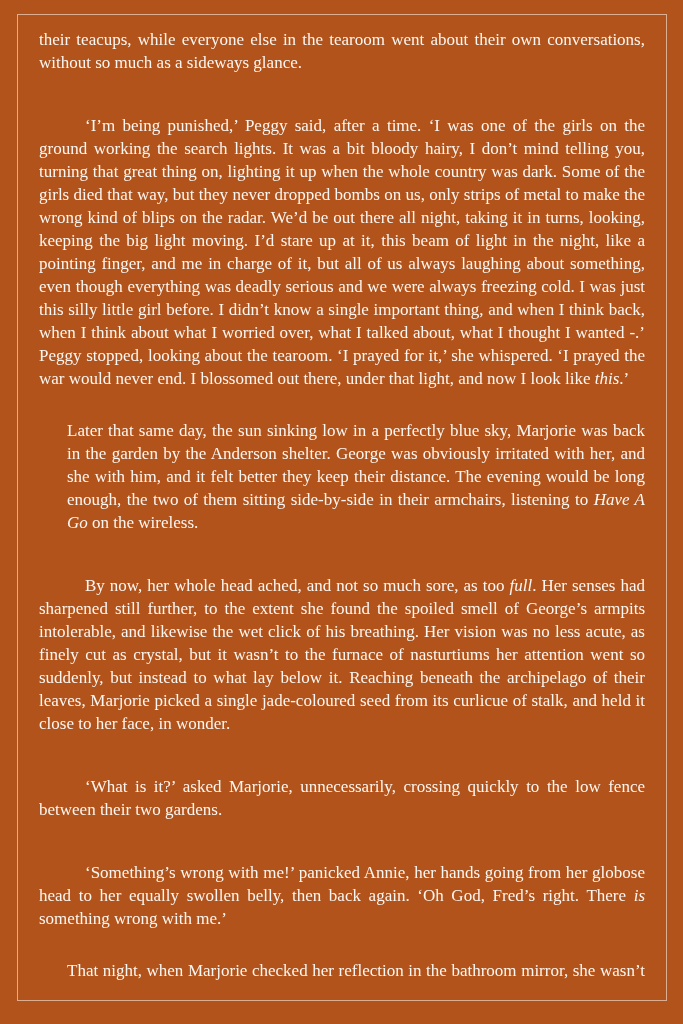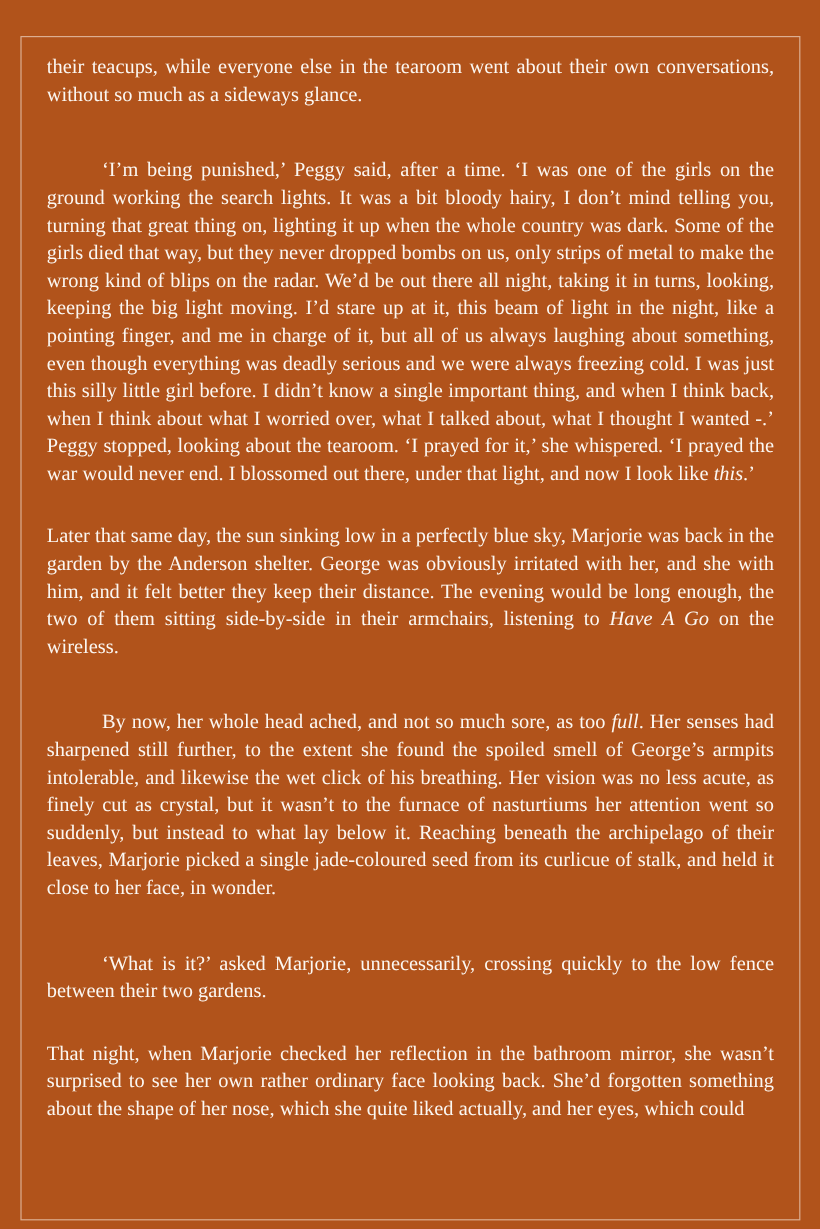--- a/index.html
+++ b/index.html
@@ -10,21 +10,21 @@
   body {
     width: 683px;
     height: 1024px;
     overflow: hidden;
     position: relative;
     font-family: "Liberation Serif", "DejaVu Serif", serif;
   }
   .page-frame {
     position: absolute;
     left: 17px;
-    top: 30px;
+    top: 14px;
     width: 650px;
     height: 987px;
     border: 1px solid rgba(255, 250, 243, 0.55);
     box-sizing: border-box;
   }
   .page-text {
     position: absolute;
     left: 21px;
     top: 13px;
     right: 21px;
@@ -38,30 +38,32 @@
   .page-text p {
     margin: 0;
     padding: 0;
   }
   .page-text p.indent {
     text-indent: 46px;
     margin-top: 40px;
   }
   .page-text p.space-before {
     margin-top: 29px;
+    margin-left: 28px;
   }
   .page-text .seg-italic {
     font-style: italic;
   }
 </style>
 </head>
 <body style="background: rgb(177, 83, 27);">
 
 <div class="page-frame">
   <div class="page-text" style="color: rgb(251, 247, 242);">
       <p><span>their teacups, while everyone else in the tearoom went about their own conversations, without so much as a sideways glance.</span></p>
       <p class="indent"><span>‘I’m being punished,’ Peggy said, after a time. ‘I was one of the girls on the ground working the search lights.  It was a bit bloody hairy, I don’t mind telling you, turning that great thing on, lighting it up when the whole country was dark.  Some of the girls died that way, but they never dropped bombs on us, only strips of metal to make the wrong kind of blips on the radar. We’d be out there all night, taking it in turns, looking, keeping the big light moving.  I’d stare up at it, this beam of light in the night, like a pointing finger, and me in charge of it, but all of us always laughing about something, even though everything was deadly serious and we were always freezing cold. I was just this silly little girl before. I didn’t know a single important thing, and when I think back, when I think about what I worried over, what I talked about, what I thought I wanted -.’ Peggy stopped, looking about the tearoom. ‘I prayed for it,’ she whispered. ‘I prayed the war would never end.  I blossomed out there, under that light, and now I look like </span><span class="seg-italic">this</span><span>.’</span></p>
       <p class="space-before"><span>Later that same day, the sun sinking low in a perfectly blue sky, Marjorie was back in the garden by the Anderson shelter.  George was obviously irritated with her, and she with him, and it felt better they keep their distance.  The evening would be long enough, the two of them sitting side-by-side in their armchairs, listening to </span><span class="seg-italic">Have A Go</span><span> on the wireless.</span></p>
       <p class="indent"><span>By now, her whole head ached, and not so much sore, as too </span><span class="seg-italic">full</span><span>. Her senses had sharpened still further, to the extent she found the spoiled smell of George’s armpits intolerable, and likewise the wet click of his breathing.  Her vision was no less acute, as finely cut as crystal, but it wasn’t to the furnace of nasturtiums her attention went so suddenly, but instead to what lay below it.  Reaching beneath the archipelago of their leaves, Marjorie picked a single jade-coloured seed from its curlicue of stalk, and held it close to her face, in wonder.</span></p>
       <p class="indent"><span>‘What is it?’ asked Marjorie, unnecessarily, crossing quickly to the low fence between their two gardens.</span></p>
+      <p class="indent"><span>‘Something’s wrong with me!’ panicked Annie, her hands going from her globose head to her equally swollen belly, then back again. ‘Oh God, Fred’s right. There </span><span class="seg-italic">is</span><span> something wrong with me.’</span></p>
       <p class="space-before"><span>That night, when Marjorie checked her reflection in the bathroom mirror, she wasn’t surprised to see her own rather ordinary face looking back.  She’d forgotten something about the shape of her nose, which she quite liked actually, and her eyes, which could</span></p>
     </div>
 </div>
 
 </body></html>

